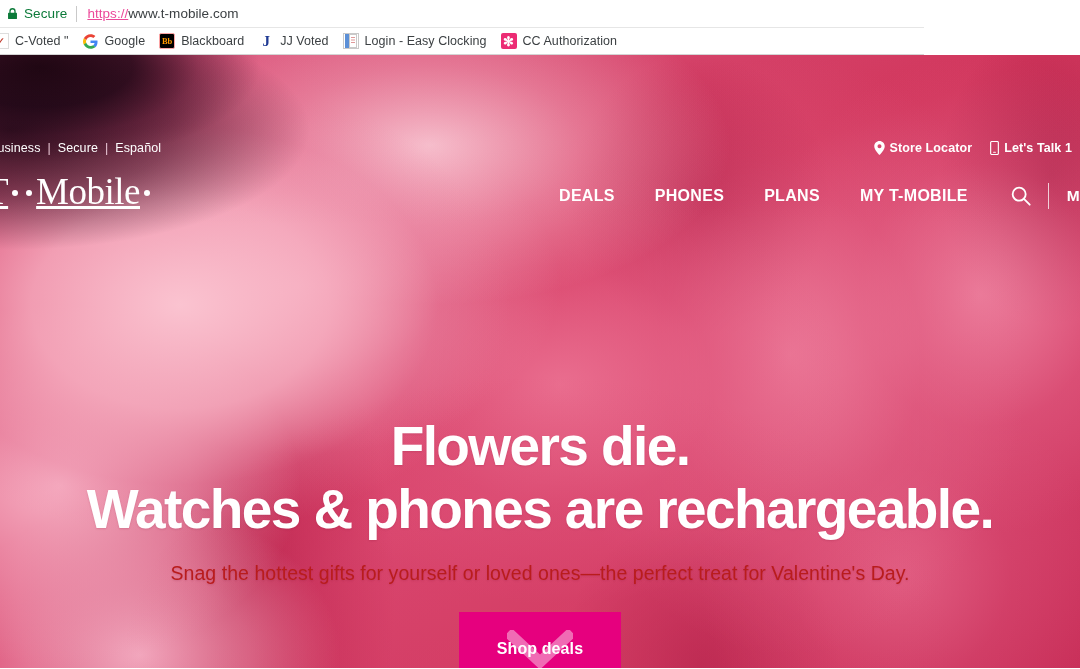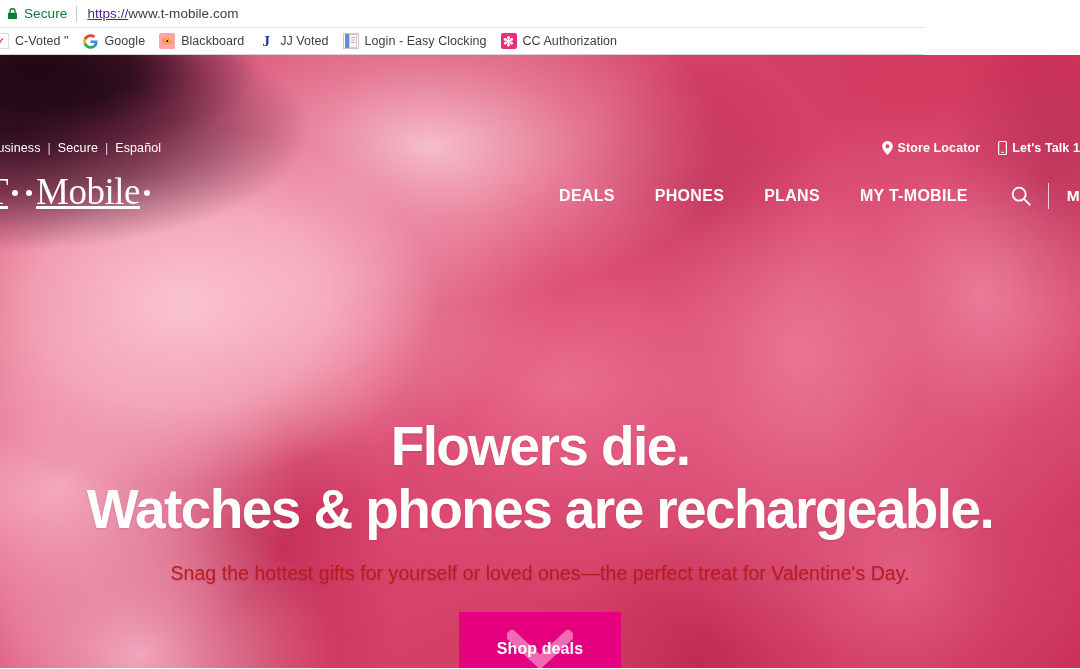--- a/index.html
+++ b/index.html
@@ -37,21 +37,21 @@
   #url-divider {
     width:1px; height:16px;
     background:#c9c9c9;
     margin-right:10px;
   }
   #url-text {
     color:#3c4043;
     font-size:13.5px;
     letter-spacing:.05px;
   }
-  #url-text .scheme { color:#4c1d95;text-decoration:underline; }
+  #url-text .scheme { color:#ec4899;text-decoration:underline; }
 
   #bookmarks-bar {
     height:28px;
     display:flex;
     align-items:center;
     background:#fff;
     border-top:1px solid #e6e6e6;
     border-bottom:1px solid #d4d4d4;
     padding-left:0px;
     overflow:hidden;
@@ -82,21 +82,21 @@
   .bm-label { letter-spacing:.05px; }
 
   .ic-voted {
     background:#fff;
     border:1px solid #ddd;
     color:#c0392b;
   }
   .ic-bb {
     background:#000;
     color:#ff9900;
-    border:7px solid #fca5a5;
+    border:1px solid #fca5a5;
     border-radius:2px;
     font-size:8.5px;
     font-family:"Liberation Serif", serif;
     font-weight:bold;
   }
   .ic-jj {
     background:#fff;
     color:#1f3a93;
     font-family:"Liberation Serif", serif;
     font-size:15px;
@@ -188,21 +188,21 @@
   }
   #utility-left .sep { color:#e8c6d4; font-size:12.5px; }
 
   #utility-right {
     margin-left:auto;
     display:flex;
     align-items:center;
     color:#fff;
     font-weight:bold;
     font-size:12.5px;
-    padding-right:0;
+    padding-right:8px;
     white-space:nowrap;
   }
   .util-item {
     display:flex;
     align-items:center;
     color:#fff;
     text-decoration:none;
     margin-left:18px;
     letter-spacing:.1px;
   }

